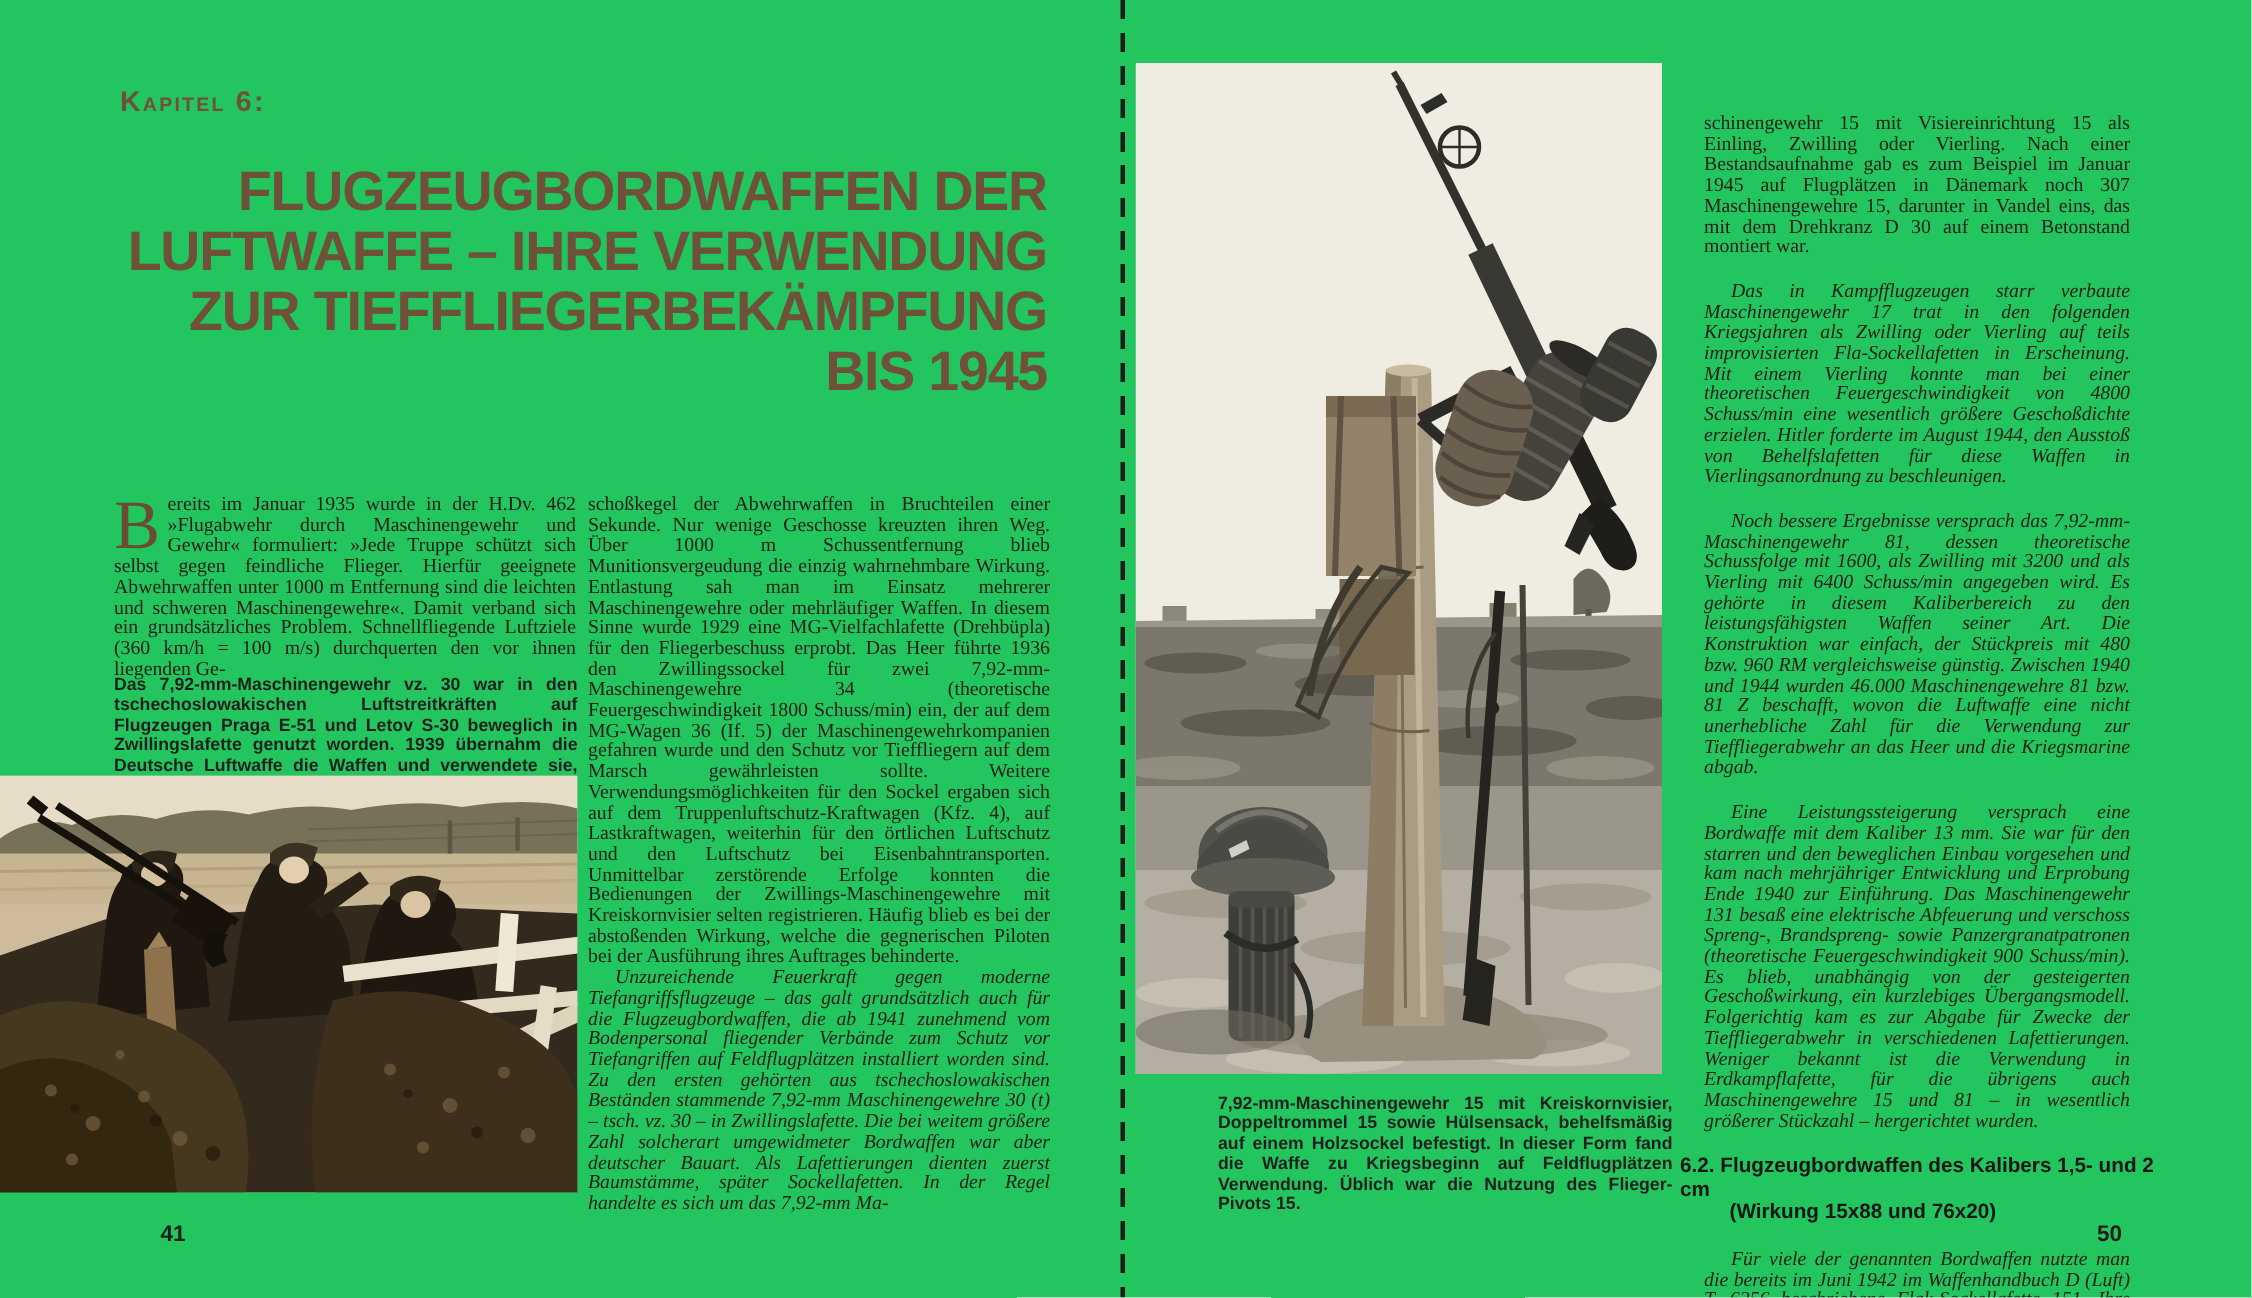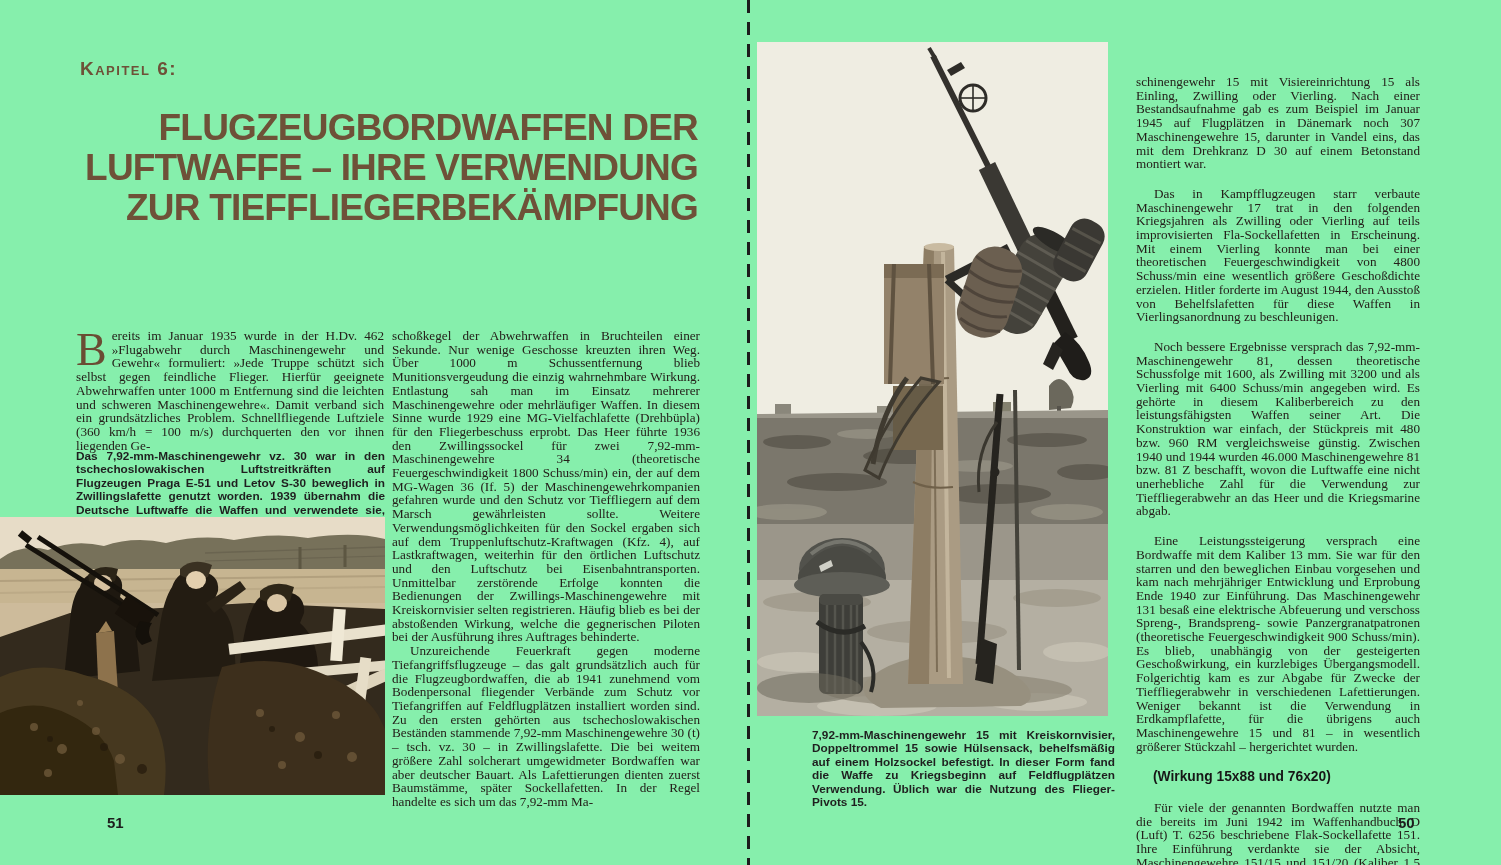--- a/index.html
+++ b/index.html
@@ -1,17 +1,17 @@
 <!DOCTYPE html>
 <html><head>
 <meta charset="utf-8">
 <style>
   html,body { margin:0; padding:0; background:#ffffff; }
   .spread {
-    position:relative; width:1501px; height:865px; background:#86efac;
+    position:relative; width:1501px; height:865px; background:#22c55e;
     font-family:"Liberation Serif", serif; color:#24201a; overflow:hidden;
   }
   
   .fold {
     position:absolute; left:747px; top:0; width:3px; height:865px;
     background:repeating-linear-gradient(to bottom,#1c1c1c 0 13px, transparent 13px 22px);
   }
   
   .kicker {
     position:absolute; left:80px; top:58px;
@@ -37,21 +37,21 @@
     font-size:11.8px; line-height:13.4px; color:#1f1f1f; text-align:justify;
   }
   .caption-left { position:absolute; left:76px; top:450px; width:309px; }
   .caption-right { position:absolute; left:812px; top:729px; width:303px; }
   .sec-heading {
     font-family:"Liberation Sans", sans-serif; font-weight:700;
     font-size:13.8px; line-height:15.5px; color:#161616; text-align:left;
     margin:10px 0 4px 0;
   }
   .sec-heading .hl2 { padding-left:33px; }
-  .ind { text-indent:18px; }
+  .ind { text-indent:18px;font-style:italic; }
   .pagenum {
     position:absolute; top:814px;
     font-family:"Liberation Sans", sans-serif; font-weight:700; font-size:15px; color:#1d1d1d;
   }
   .pagenum.left { left:107px; }
   .pagenum.right { left:1398px; }
   
   .photo-left { position:absolute; left:0; top:517px; width:385px; height:278px; }
   .photo-right { position:absolute; left:757px; top:42px; width:351px; height:674px; }
   .photo-left svg, .photo-right svg { display:block; width:100%; height:100%; }
@@ -63,20 +63,21 @@
 <body>
 
 <div class="spread">
 
   <div class="kicker">Kapitel 6:</div>
 
   <h1 class="title" style="margin:0;text-align:right;">
     <span>FLUGZEUGBORDWAFFEN DER</span>
     <span>LUFTWAFFE – IHRE VERWENDUNG</span>
     <span>ZUR TIEFFLIEGERBEKÄMPFUNG</span>
+    <span>BIS 1945</span>
   </h1>
 
   <div class="col col1">
     <p><span class="dropcap">B</span><span>ereits im Januar 1935 wurde in der H.Dv. 462 »Flugabwehr durch Maschinengewehr und Gewehr« formuliert: »Jede Truppe schützt sich selbst gegen feindliche Flieger. Hierfür geeignete Abwehrwaffen unter 1000 m Entfernung sind die leichten und schweren Maschinengewehre«. Damit verband sich ein grundsätzliches Problem. Schnellfliegende Luftziele (360 km/h = 100 m/s) durchquerten den vor ihnen liegenden Ge-</span></p>
   </div>
 
   <div class="photo-caption caption-left">Das 7,92-mm-Maschinengewehr vz. 30 war in den tschechoslowakischen Luftstreitkräften auf Flugzeugen Praga E-51 und Letov S-30 beweglich in Zwillingslafette genutzt worden. 1939 übernahm die Deutsche Luftwaffe die Waffen und verwendete sie, behelfsmäßig auf Holzsockel lafettiert, zur Tieffliegerabwehr auf Feldflugplätzen.</div>
 
   <div class="photo-left">
     <svg viewBox="0 0 385 278" preserveAspectRatio="none">
@@ -154,21 +155,21 @@
           <circle cx="318" cy="238" r="4"></circle>
       </g>
     </svg>
   </div>
 
   <div class="col col2">
     <p>schoßkegel der Abwehrwaffen in Bruchteilen einer Sekunde. Nur wenige Geschosse kreuzten ihren Weg. Über 1000 m Schussentfernung blieb Munitionsvergeudung die einzig wahrnehmbare Wirkung. Entlastung sah man im Einsatz mehrerer Maschinengewehre oder mehrläufiger Waffen. In diesem Sinne wurde 1929 eine MG-Vielfachlafette (Drehbüpla) für den Fliegerbeschuss erprobt. Das Heer führte 1936 den Zwillingssockel für zwei 7,92-mm-Maschinengewehre 34 (theoretische Feuergeschwindigkeit 1800 Schuss/min) ein, der auf dem MG-Wagen 36 (If. 5) der Maschinengewehrkompanien gefahren wurde und den Schutz vor Tieffliegern auf dem Marsch gewährleisten sollte. Weitere Verwendungsmöglichkeiten für den Sockel ergaben sich auf dem Truppenluftschutz-Kraftwagen (Kfz. 4), auf Lastkraftwagen, weiterhin für den örtlichen Luftschutz und den Luftschutz bei Eisenbahntransporten. Unmittelbar zerstörende Erfolge konnten die Bedienungen der Zwillings-Maschinengewehre mit Kreiskornvisier selten registrieren. Häufig blieb es bei der abstoßenden Wirkung, welche die gegnerischen Piloten bei der Ausführung ihres Auftrages behinderte.</p>
     <p class="ind">Unzureichende Feuerkraft gegen moderne Tiefangriffsflugzeuge – das galt grundsätzlich auch für die Flugzeugbordwaffen, die ab 1941 zunehmend vom Bodenpersonal fliegender Verbände zum Schutz vor Tiefangriffen auf Feldflugplätzen installiert worden sind. Zu den ersten gehörten aus tschechoslowakischen Beständen stammende 7,92-mm Maschinengewehre 30 (t) – tsch. vz. 30 – in Zwillingslafette. Die bei weitem größere Zahl solcherart umgewidmeter Bordwaffen war aber deutscher Bauart. Als Lafettierungen dienten zuerst Baumstämme, später Sockellafetten. In der Regel handelte es sich um das 7,92-mm Ma-</p>
   </div>
 
-  <div class="pagenum left">51</div>
+  <div class="pagenum left">41</div>
 
   <div class="fold"></div>
 
   <div class="photo-right">
     <svg viewBox="0 0 351 674" preserveAspectRatio="none">
       <rect width="351" height="674" fill="#efede2"></rect>
 
       <g>
         <rect x="18" y="362" width="16" height="10" fill="#8a877b"></rect>
         <rect x="120" y="364" width="22" height="9" fill="#908d80"></rect>
@@ -310,20 +311,21 @@
   </div>
 
   <div class="photo-caption caption-right">7,92-mm-Maschinengewehr 15 mit Kreiskornvisier, Doppeltrommel 15 sowie Hülsensack, behelfsmäßig auf einem Holzsockel befestigt. In dieser Form fand die Waffe zu Kriegsbeginn auf Feldflugplätzen Verwendung. Üblich war die Nutzung des Flieger-Pivots 15.</div>
 
   <div class="rcol">
     <p>schinengewehr 15 mit Visiereinrichtung 15 als Einling, Zwilling oder Vierling. Nach einer Bestandsaufnahme gab es zum Beispiel im Januar 1945 auf Flugplätzen in Dänemark noch 307 Maschinengewehre 15, darunter in Vandel eins, das mit dem Drehkranz D 30 auf einem Betonstand montiert war.</p>
     <p class="ind">Das in Kampfflugzeugen starr verbaute Maschinengewehr 17 trat in den folgenden Kriegsjahren als Zwilling oder Vierling auf teils improvisierten Fla-Sockellafetten in Erscheinung. Mit einem Vierling konnte man bei einer theoretischen Feuergeschwindigkeit von 4800 Schuss/min eine wesentlich größere Geschoßdichte erzielen. Hitler forderte im August 1944, den Ausstoß von Behelfslafetten für diese Waffen in Vierlingsanordnung zu beschleunigen.</p>
     <p class="ind">Noch bessere Ergebnisse versprach das 7,92-mm-Maschinengewehr 81, dessen theoretische Schussfolge mit 1600, als Zwilling mit 3200 und als Vierling mit 6400 Schuss/min angegeben wird. Es gehörte in diesem Kaliberbereich zu den leistungsfähigsten Waffen seiner Art. Die Konstruktion war einfach, der Stückpreis mit 480 bzw. 960 RM vergleichsweise günstig. Zwischen 1940 und 1944 wurden 46.000 Maschinengewehre 81 bzw. 81 Z beschafft, wovon die Luftwaffe eine nicht unerhebliche Zahl für die Verwendung zur Tieffliegerabwehr an das Heer und die Kriegsmarine abgab.</p>
     <p class="ind">Eine Leistungssteigerung versprach eine Bordwaffe mit dem Kaliber 13 mm. Sie war für den starren und den beweglichen Einbau vorgesehen und kam nach mehrjähriger Entwicklung und Erprobung Ende 1940 zur Einführung. Das Maschinengewehr 131 besaß eine elektrische Abfeuerung und verschoss Spreng-, Brandspreng- sowie Panzergranatpatronen (theoretische Feuergeschwindigkeit 900 Schuss/min). Es blieb, unabhängig von der gesteigerten Geschoßwirkung, ein kurzlebiges Übergangsmodell. Folgerichtig kam es zur Abgabe für Zwecke der Tieffliegerabwehr in verschiedenen Lafettierungen. Weniger bekannt ist die Verwendung in Erdkampflafette, für die übrigens auch Maschinengewehre 15 und 81 – in wesentlich größerer Stückzahl – hergerichtet wurden.</p>
     <div class="sec-heading">
+      <div class="hl1">6.2. Flugzeugbordwaffen des Kalibers 1,5- und 2 cm</div>
       <div class="hl2">(Wirkung 15x88 und 76x20)</div>
     </div>
     <p class="ind">Für viele der genannten Bordwaffen nutzte man die bereits im Juni 1942 im Waffenhandbuch D (Luft) T. 6256 beschriebene Flak-Sockellafette 151. Ihre Einführung verdankte sie der Absicht, Maschinengewehre 151/15 und 151/20 (Kaliber 1,5 bzw. 2 cm) zur Tieffliegerabwehr auf Flugsicherungsbooten zu verwenden. Für beide ursprünglich nur für den starren Einbau vorgesehenen Bordwaffen zeichnete die Mauserwerke AG / Oberndorf verantwortlich. Sie hatte 1934 den Entwicklungsauftrag erhalten. Er wurde 1938 vom Technischen Amt der Luftwaffe – vor dem Hintergrund der Forderung, die in der Sekunde verfeuerte Geschossmasse zu erhöhen – modifiziert. Mauser entwickelte daraufhin einen 2-cm-Lauf, was erklärt, warum es die Waffe mit</p>
   </div>
 
   <div class="pagenum right">50</div>
 
 </div>
 
 </body></html>

